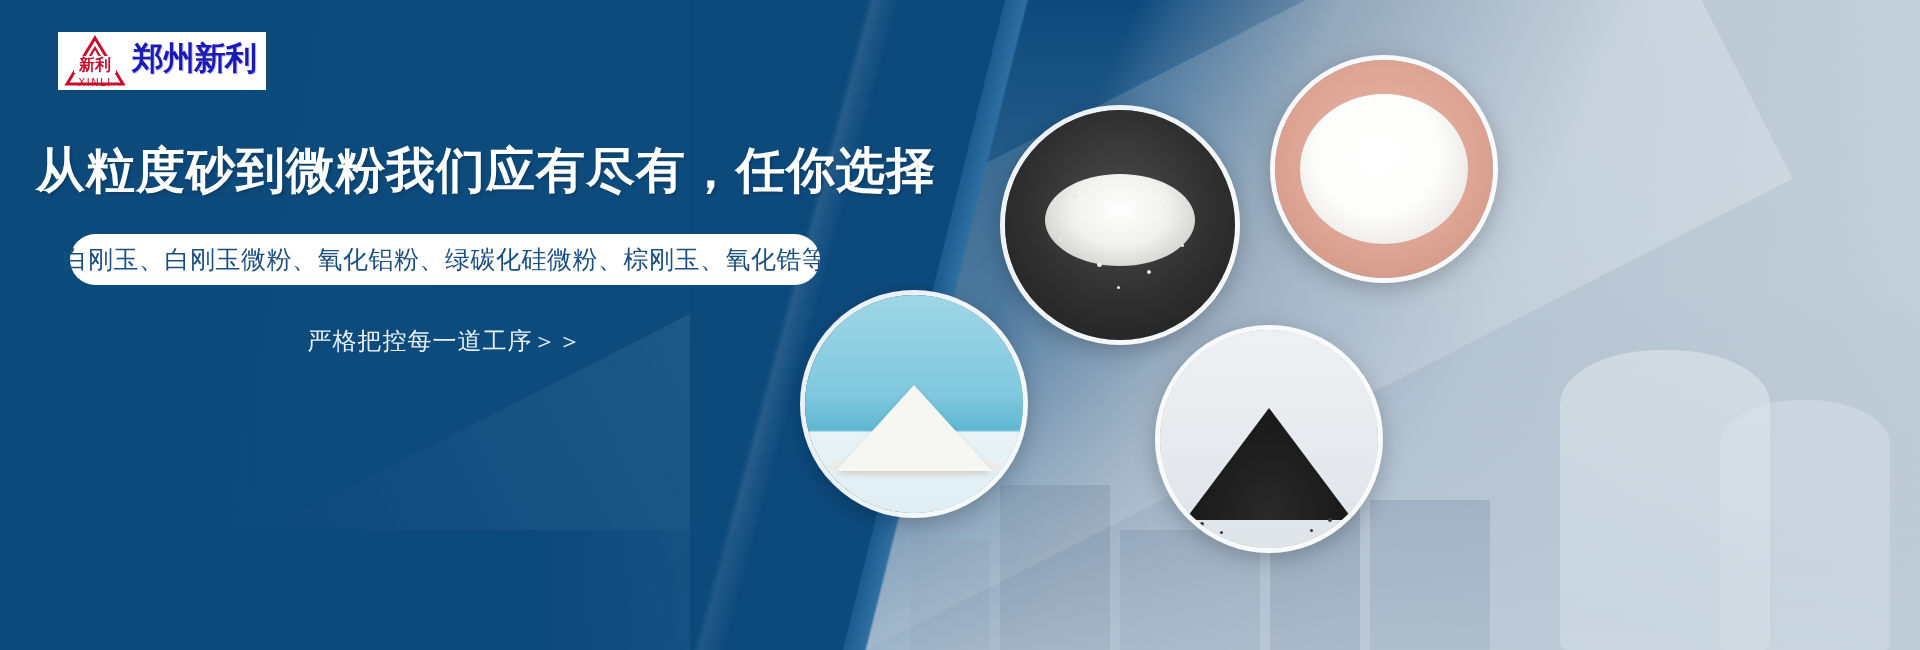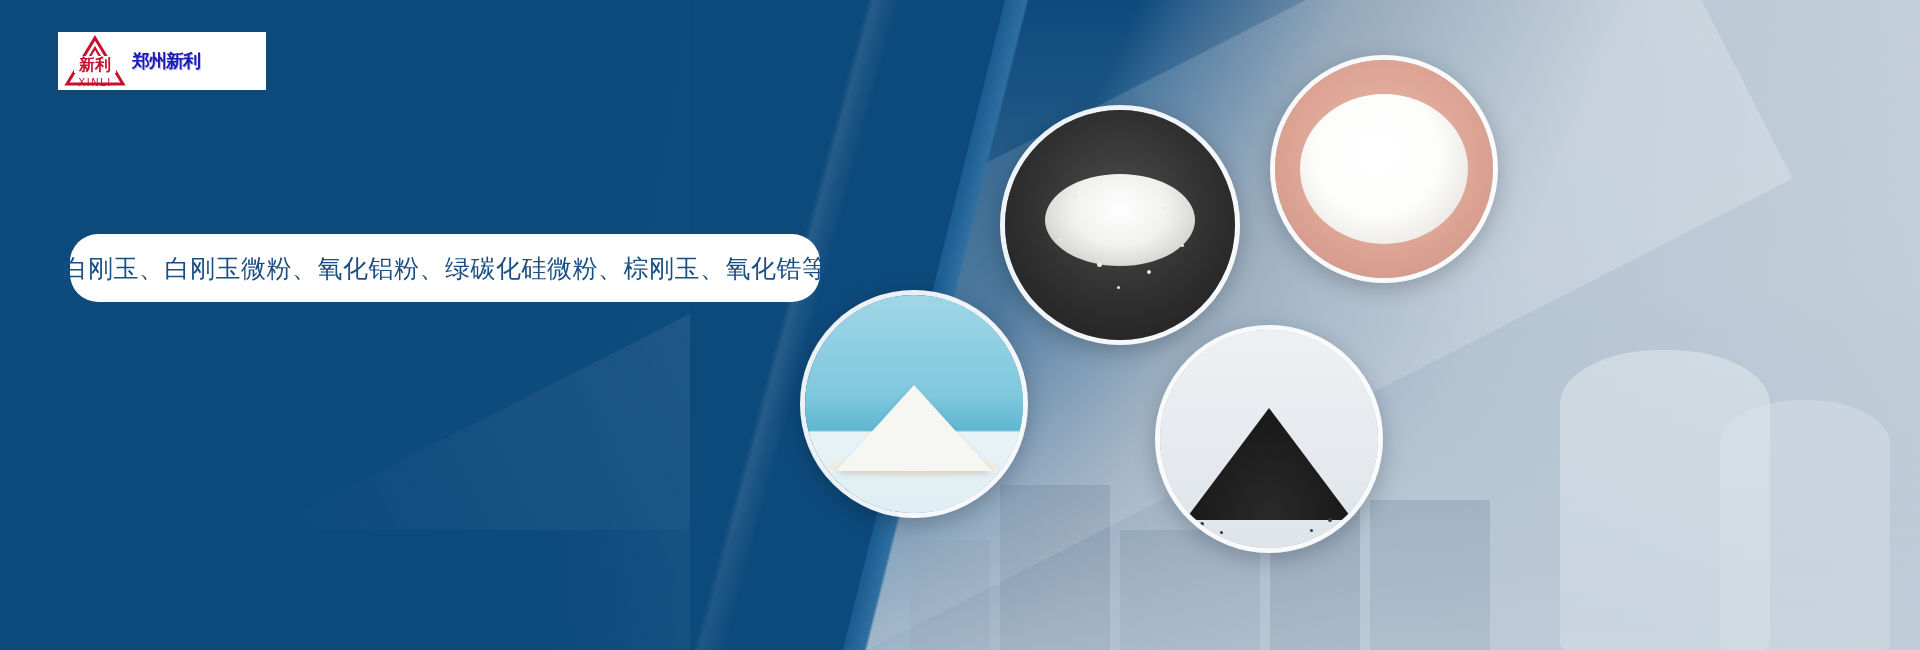--- a/index.html
+++ b/index.html
@@ -69,39 +69,39 @@
     position:absolute;left:58px;top:32px;
     width:208px;height:58px;background:#ffffff;
     display:flex;align-items:center;gap:6px;padding:0 6px;
     box-sizing:border-box;
   }
   .logo-mark{
     position:relative;width:62px;height:54px;flex:0 0 62px;
   }
   .logo-mark svg{display:block;}
   .logo-name{
-    font-family:Liberation Serif, serif;
-    font-size:18px;font-weight:bold;color:#1a1ab4;
+    font-family:Liberation Mono, monospace;
+    font-size:32px;font-weight:bold;color:#1a1ab4;
     letter-spacing:-1px;white-space:nowrap;line-height:1;
     text-shadow:1px 1px 0 rgba(120,120,220,.45);
   }
 
   
   .headline{
     position:absolute;left:36px;top:143px;
     font-family:"DejaVu Sans","Liberation Sans",sans-serif;
     font-size:49px;font-weight:bold;color:#ffffff;
     letter-spacing:1px;white-space:nowrap;line-height:1.15;
     text-shadow:2px 2px 3px rgba(0,0,0,.18);
   }
 
   
   .pill{
     position:absolute;left:70px;top:234px;
-    width:750px;height:68px;border-radius:28px;
+    width:750px;height:51px;border-radius:28px;
     background:#ffffff;
     display:flex;align-items:center;justify-content:center;
     box-sizing:border-box;padding:0 22px;
   }
   .pill-text{
     font-family:"DejaVu Sans","Liberation Sans",sans-serif;
     font-size:25px;color:#1b4f82;white-space:nowrap;letter-spacing:.5px;
   }
 
   
@@ -191,25 +191,27 @@
         <polygon points="31,4 59,50 3,50" fill="none" stroke="#c8102e" stroke-width="3"></polygon>
         <polygon points="31,14 44,36 18,36" fill="none" stroke="#c8102e" stroke-width="2.2"></polygon>
         <rect x="10" y="22" width="42" height="17" fill="#ffffff"></rect>
         <text x="31" y="36" font-family="DejaVu Sans, sans-serif" font-size="16" font-weight="bold" fill="#c8102e" text-anchor="middle">新利</text>
         <text x="31" y="52" font-family="DejaVu Sans, sans-serif" font-size="10" letter-spacing="1.5" fill="#c8102e" text-anchor="middle">XINLI</text>
       </svg>
     </div>
     <div class="logo-name">郑州新利</div>
   </div>
 
+  <div class="headline">从粒度砂到微粉我们应有尽有，任你选择</div>
 
   <div class="pill">
     <span class="pill-text">白刚玉、白刚玉微粉、氧化铝粉、绿碳化硅微粉、棕刚玉、氧化锆等</span>
   </div>
 
+  <div class="tagline">严格把控每一道工序＞＞</div>
 
   <div class="circle c-dark">
     <div class="face"></div>
     <div class="pile"></div>
     <div class="speck" style="left:68px;top:84px;width:4px;height:4px;"></div>
     <div class="speck" style="left:158px;top:96px;width:3px;height:3px;"></div>
     <div class="speck" style="left:92px;top:152px;width:5px;height:5px;"></div>
     <div class="speck" style="left:142px;top:160px;width:4px;height:4px;"></div>
     <div class="speck" style="left:112px;top:176px;width:3px;height:3px;"></div>
     <div class="speck" style="left:54px;top:128px;width:3px;height:3px;"></div>

